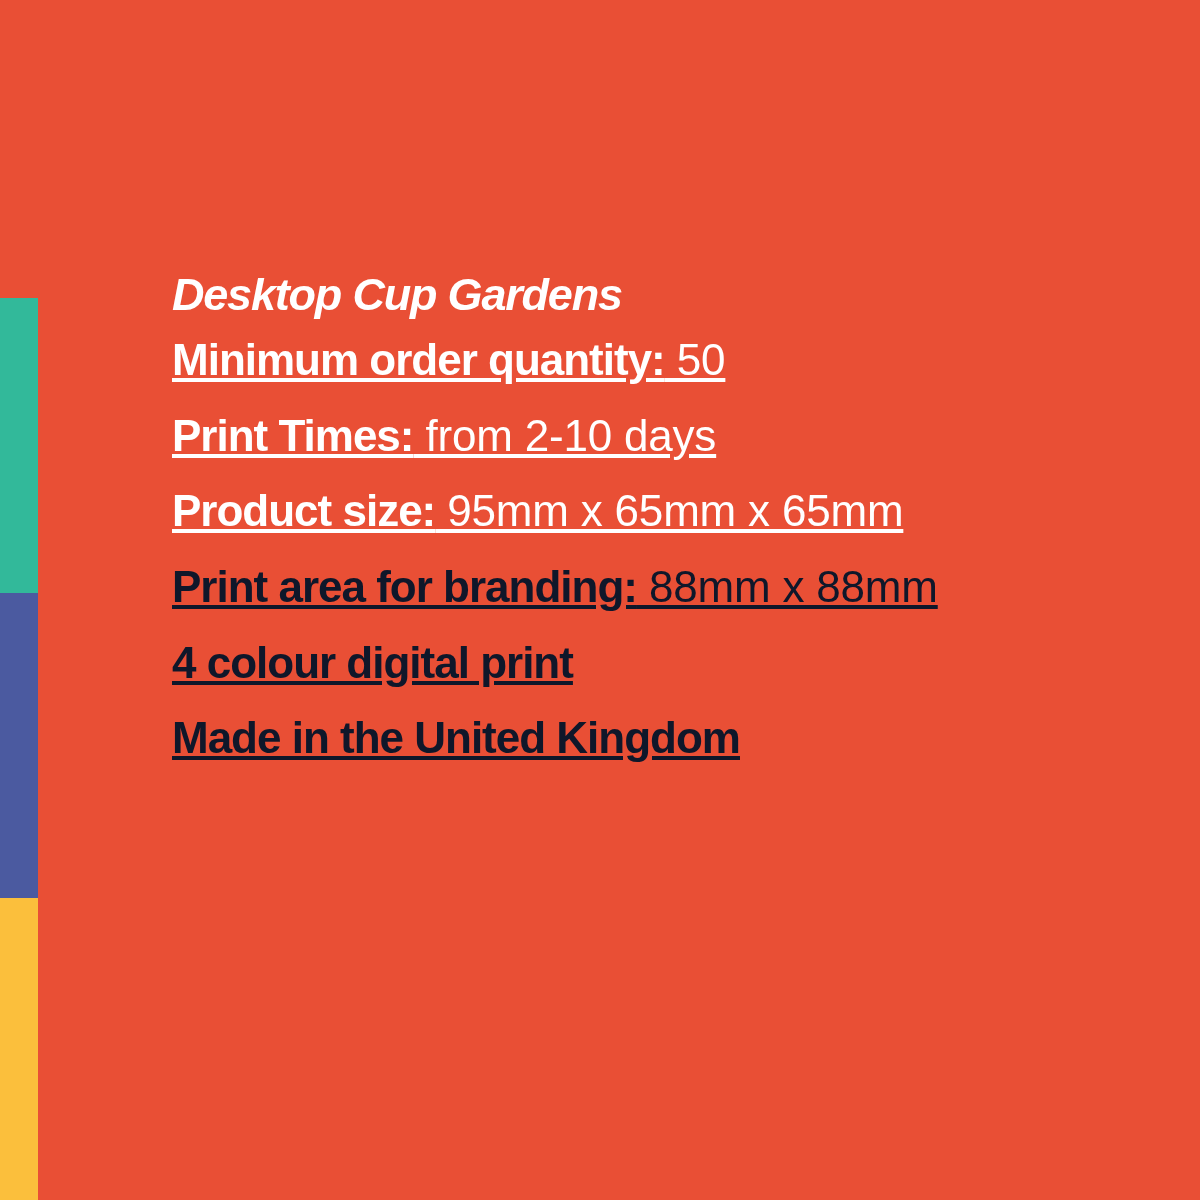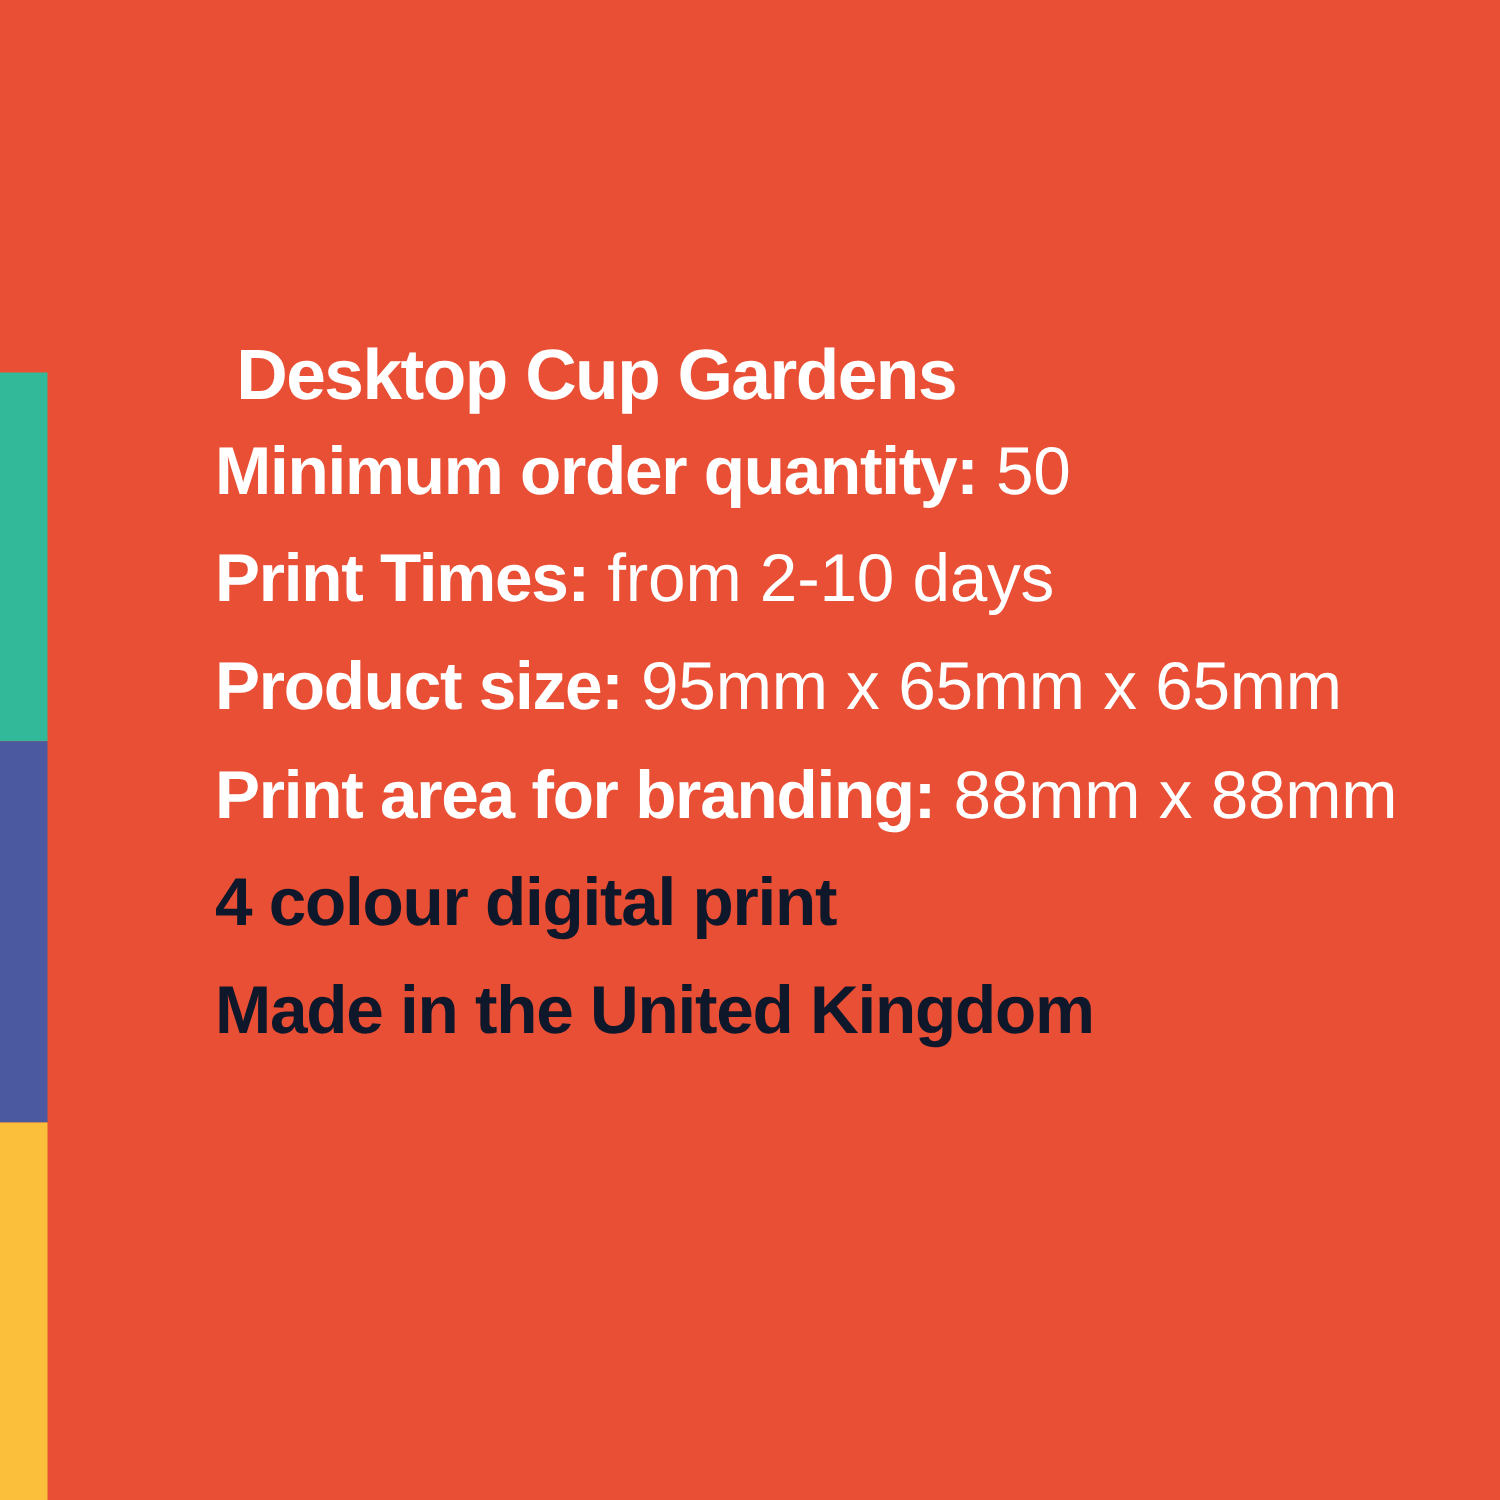--- a/index.html
+++ b/index.html
@@ -43,34 +43,36 @@
   
   .spec-block {
     position: absolute;
     left: 172px;
     top: 272px;
     width: 960px;
   }
 
   .spec-title {
     color: #ffffff;
-    font-size: 57px;
+    font-size: 45px;
     font-weight: bold;
     letter-spacing: -1.2px;
     line-height: 1.0;
-    margin: 0 0 20px 17px;
+    margin: 0 0 20px 0;
     white-space: nowrap;
+    font-style: italic;
   }
 
   .spec-line {
     color: #ffffff;
-    font-size: 54px;
+    font-size: 44px;
     line-height: 1.06;
     margin: 0 0 29px 0;
     letter-spacing: -0.6px;
+    text-decoration: underline;
   }
   .spec-line:last-child { margin-bottom: 0; }
 
   .spec-line .lbl {
     font-weight: bold;
     letter-spacing: -1.0px;
   }
   .spec-line .val {
     font-weight: normal;
     letter-spacing: -0.2px;
@@ -107,21 +109,21 @@
     </p>
 
     <p class="spec-line" style="color: rgb(255, 255, 255);">
       <span class="lbl">Print Times:</span><span class="val"> from 2-10 days</span>
     </p>
 
     <p class="spec-line" style="color: #ffffff;">
       <span class="lbl">Product size:</span><span class="val"> 95mm x 65mm x 65mm</span>
     </p>
 
-    <p class="spec-line" style="color: #ffffff;">
+    <p class="spec-line" style="color: #0f172a;">
       <span class="lbl">Print area for branding:</span><span class="val"> 88mm x 88mm</span>
     </p>
 
     <p class="spec-line all-bold" style="color: #0f172a;">
       <span class="lbl">4 colour digital print</span>
     </p>
 
 
     <p class="spec-line all-bold" style="color: #0f172a;">
       <span class="lbl">Made in the United Kingdom</span>

